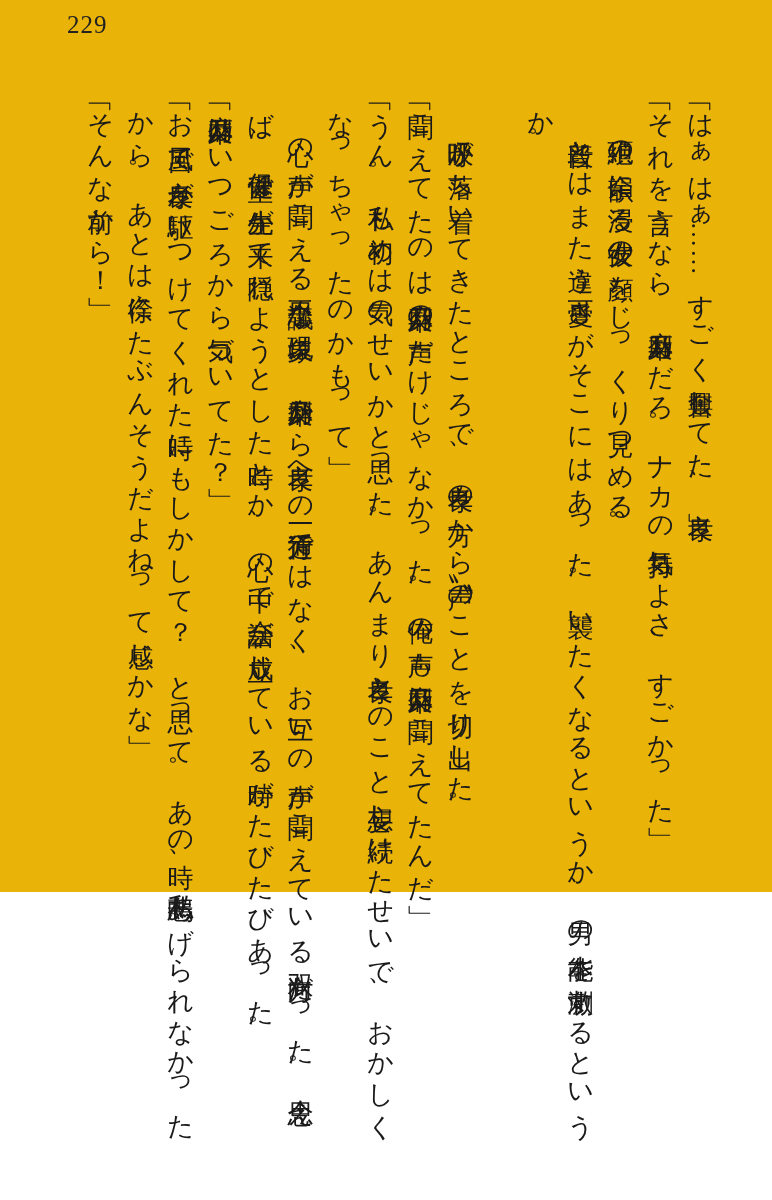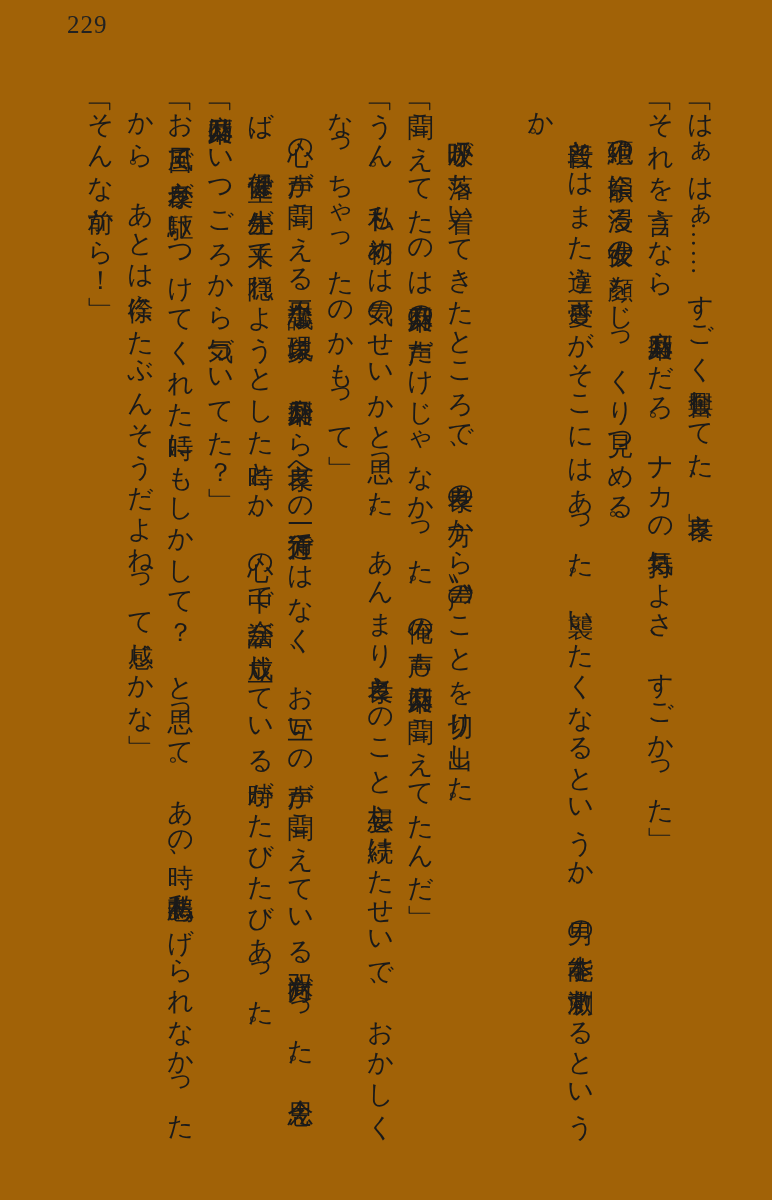--- a/index.html
+++ b/index.html
@@ -8,22 +8,22 @@
   }
   body {
     width: 772px;
     height: 1200px;
     background: #ffffff;
     overflow: hidden;
   }
   .page {
     position: relative;
     width: 772px;
-    height: 1200px;
-    background: #a16207;
+    height: 892px;
+    background: #eab308;
     color: #1a1a1a;
     font-family: "Liberation Serif", "DejaVu Serif", serif;
   }
   .page-number {
     position: absolute;
     top: 11px;
     left: 67px;
     font-size: 25px;
     letter-spacing: 1px;
     color: #222222;

